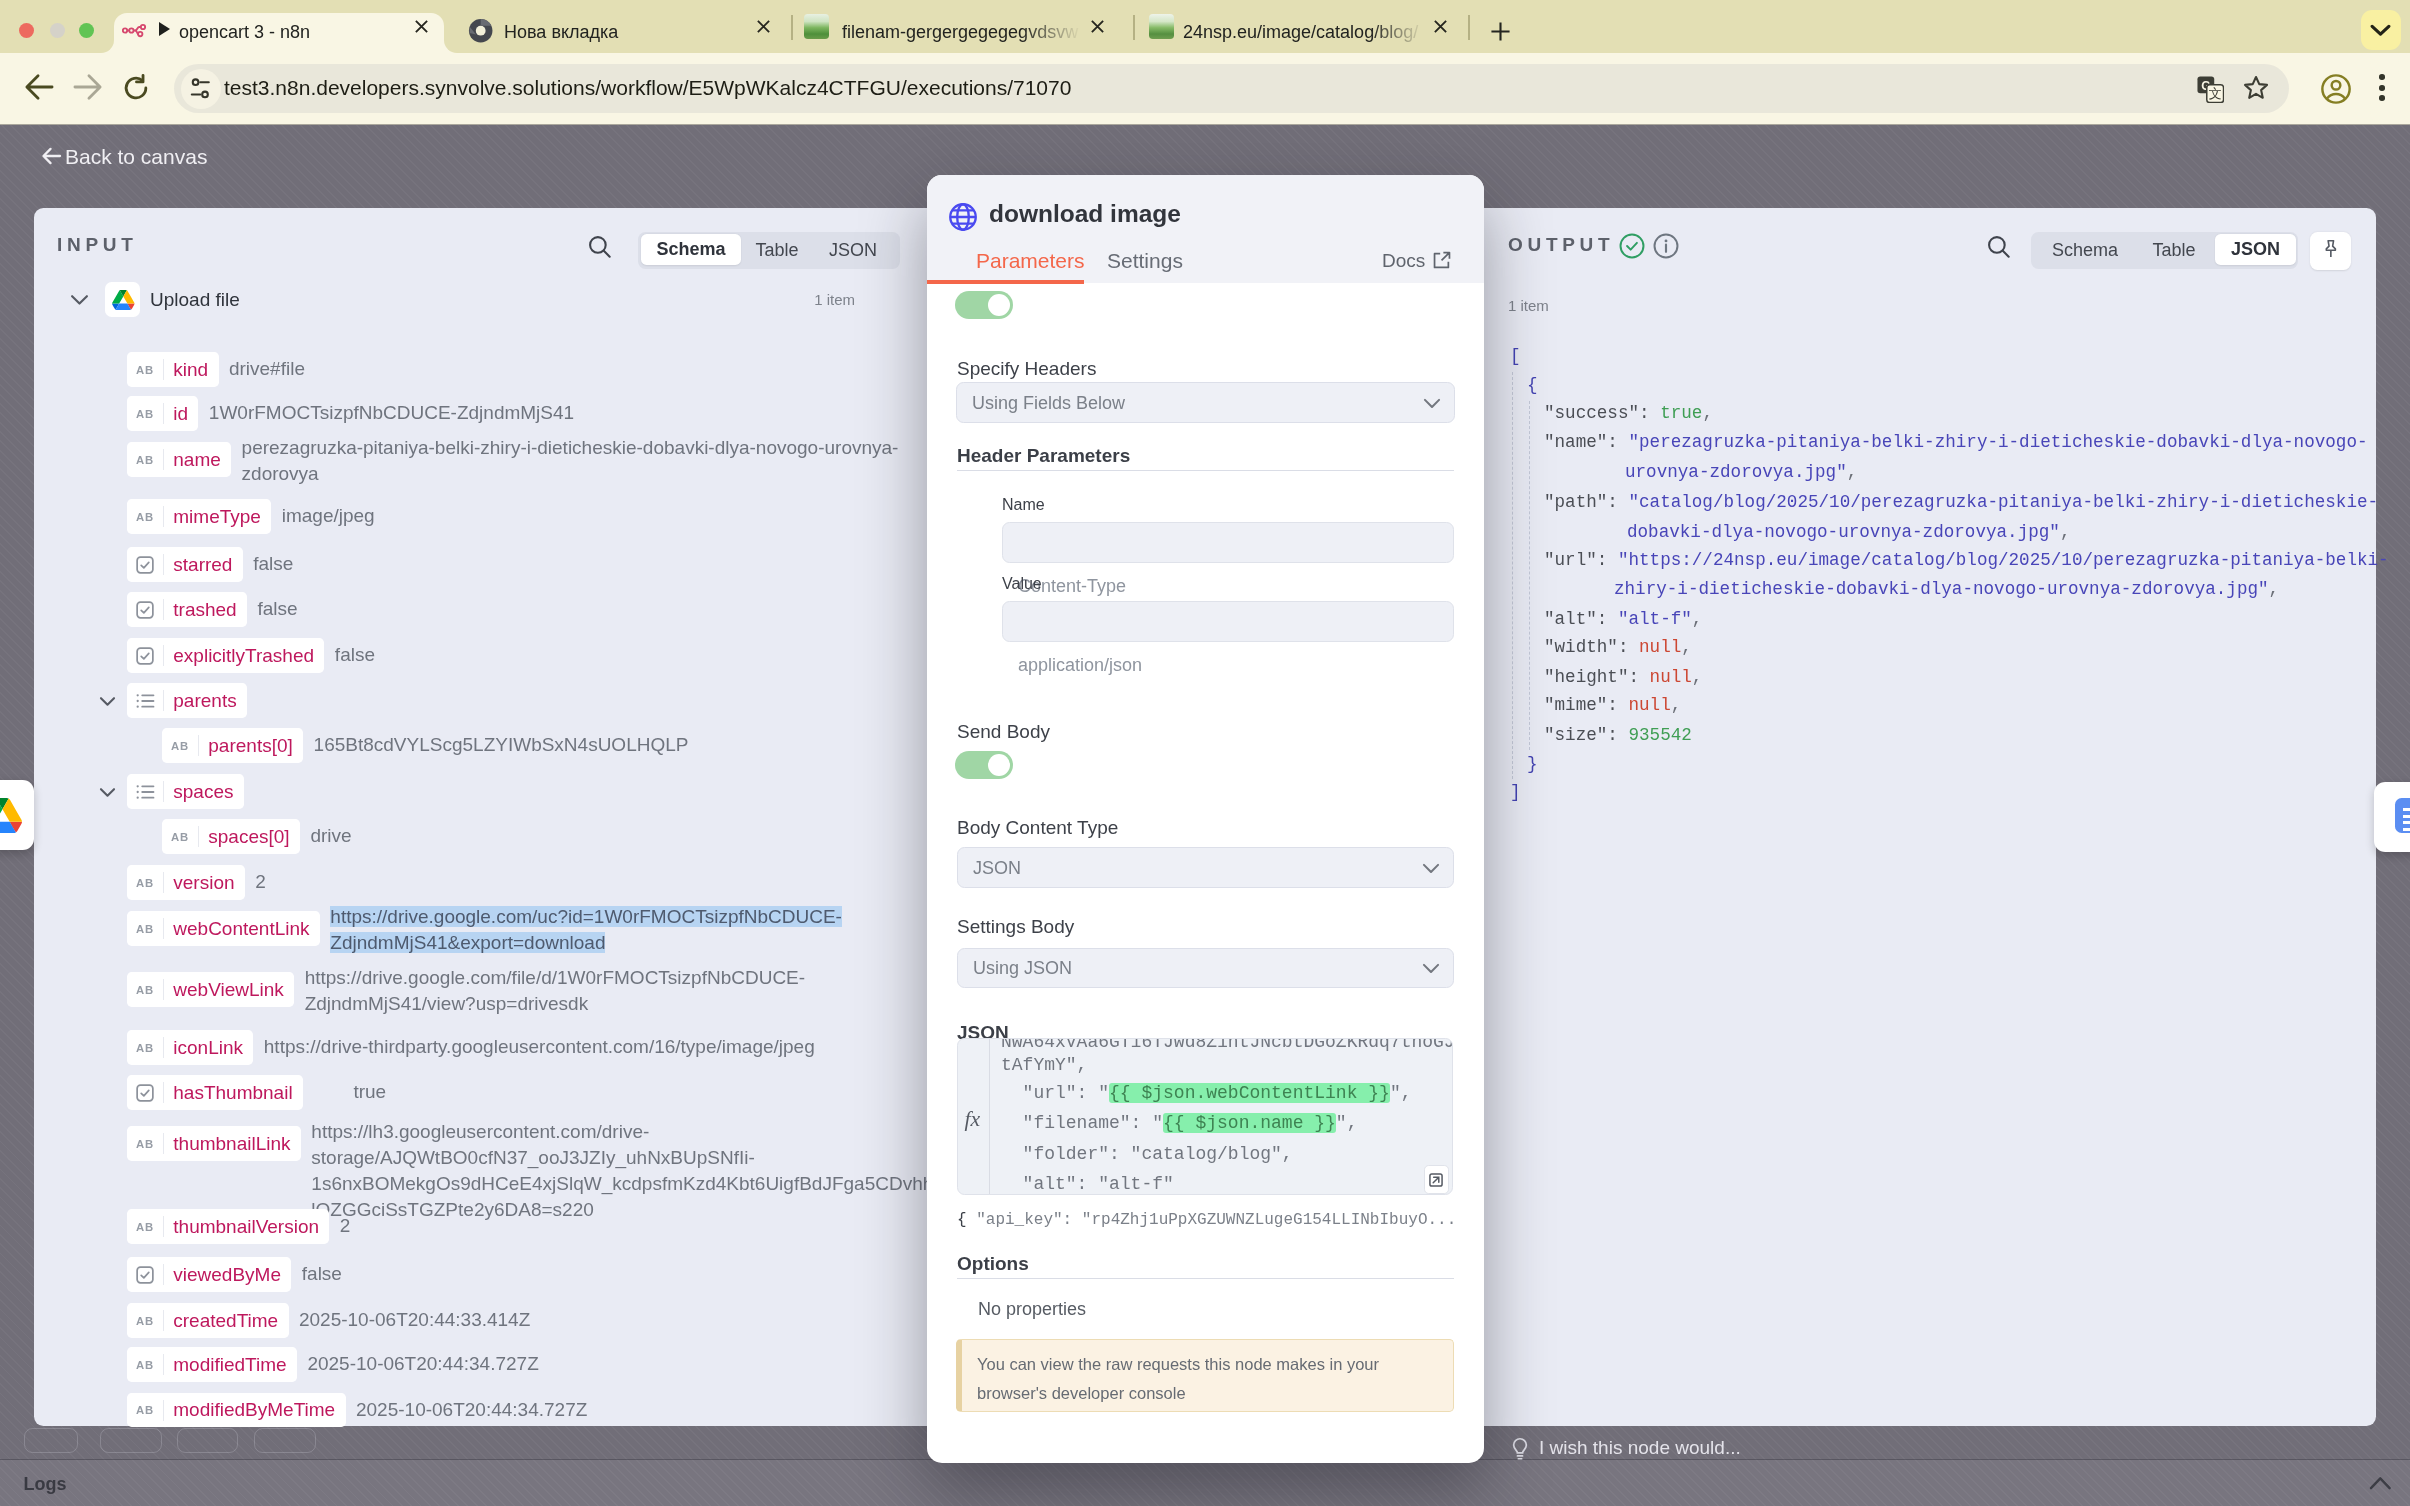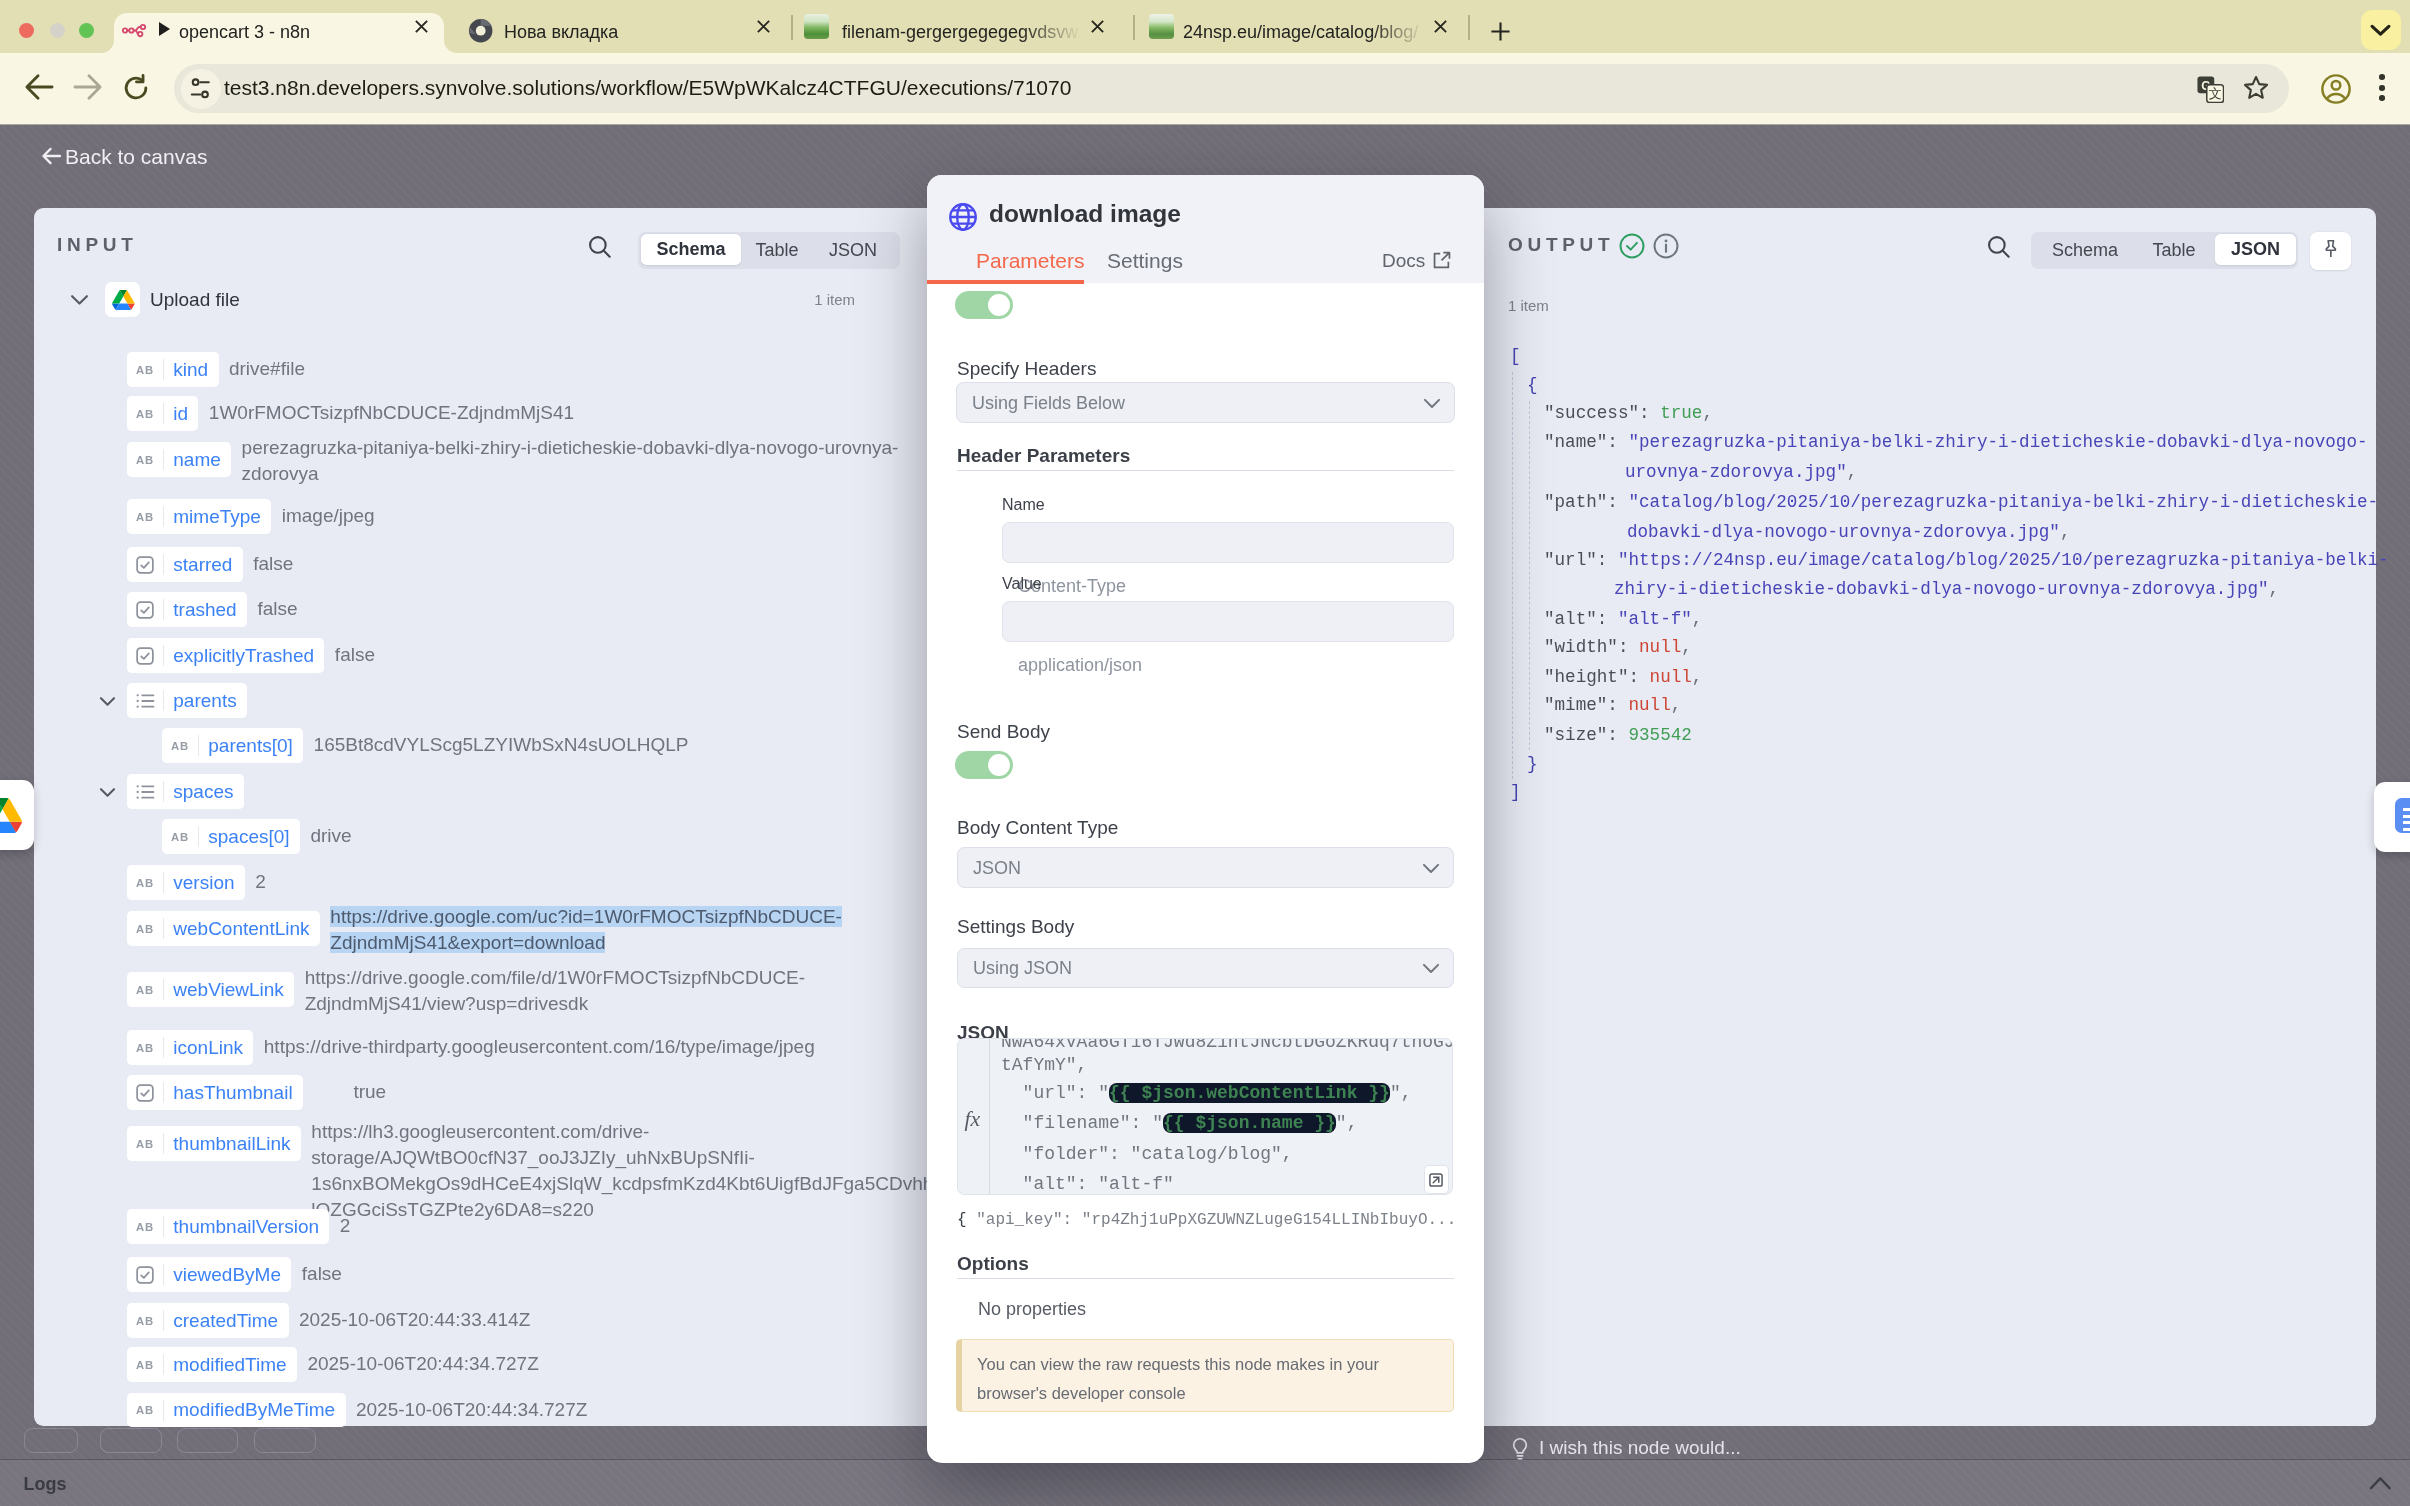--- a/index.html
+++ b/index.html
@@ -18,21 +18,21 @@
      background:repeating-linear-gradient(45deg, rgba(255,255,255,0.035) 0 1.4px, transparent 1.4px 6.6px), #716e78; }
   #panel { position:absolute; left:34px; top:208px; width:2342px; height:1218px; background:#e9ebf4; border-radius:9.4px; }
   .hdrlbl { position:absolute; font-size:19px; letter-spacing:4.7px; font-weight:700; color:#5d616b; }
   .seg { position:absolute; height:37px; background:#dcdfe9; border-radius:7.5px; }
   .segpill { position:absolute; top:2.8px; height:31px; background:#fff; border-radius:5.6px; box-shadow:0 0.9px 1.9px rgba(0,0,0,0.08); display:flex; align-items:center; justify-content:center; font-size:18px; font-weight:700; color:#2f333b; }
   .segtxt { position:absolute; font-size:18px; color:#43474f; top:50%; transform:translate(-50%,-50%); }
   .row { position:absolute; display:flex; align-items:flex-start; }
   .pillbox { display:inline-flex; align-items:center; background:#fff; border-radius:4.7px; height:35px; flex:none; }
   .picon { width:36px; display:flex; align-items:center; justify-content:center; flex:none; }
   .pdiv { width:0.9px; height:21px; background:#e7e9ef; flex:none; }
-  .plbl { padding:0 10.4px 0 9.4px; font-size:19px; color:#3b82f6; white-space:nowrap; }
+  .plbl { padding:0 10.4px 0 9.4px; font-size:19px; color:#be185d; white-space:nowrap; }
   .ab { font-size:11.3px; font-weight:700; color:#979da6; letter-spacing:0.9px; }
   .val { margin-left:10.4px; font-size:19px; color:#6f747e; line-height:26px; padding-top:3.8px; }
   .val div { white-space:nowrap; }
   .val2 { margin-top:-10.4px; }
   .hl { background:#b7d4f2; color:#4e5a6e; }
   
   .jline { position:absolute; font-family:"Liberation Mono", monospace; font-size:17.6px; white-space:pre; color:#4b4e55; }
   .jp { color:#4343b2; }
   .jk { color:#4b4e55; }
   .js { color:#4845b8; }
@@ -46,21 +46,21 @@
   .mlbl { position:absolute; font-size:19px; color:#3d4149; }
   .mlblb { position:absolute; font-size:19px; color:#3b3f47; font-weight:700; }
   .sel { position:absolute; background:#eef0f6; border:1.4px solid #dcdfe9; border-radius:7.5px; }
   .seltxt { position:absolute; left:15px; top:50%; transform:translateY(-50%); font-size:18px; color:#7b8089; }
   .inp { position:absolute; background:#eef0f6; border:1.4px solid #dfe2ea; border-radius:7.5px; }
   .inptxt { position:absolute; left:15px; top:50%; transform:translateY(-50%); font-size:18px; color:#8f959f;margin-top:43px; }
   .toggle { position:absolute; width:58px; height:28px; border-radius:14px; background:#a0d6a5; }
   .toggle::after { content:""; position:absolute; right:2.8px; top:2.8px; width:22.6px; height:22.6px; border-radius:50%; background:#fff; }
   .mdivider { position:absolute; height:1.4px; background:#dadde6; }
   .cline { position:absolute; font-family:"Liberation Mono", monospace; font-size:18px; white-space:pre; color:#71767f; }
-  .chl { background:#0f172a; color:#3e8352; border-radius:8px;font-weight:bold; }
+  .chl { background:#86efac; color:#3e8352; border-radius:3px; }
   .xg { position:absolute; top:19px; }
 </style>
 </head>
 <body>
 
 <div id="tabbar"></div>
 <div id="toolbar"></div>
 
 <div class="tl" style="left:19px; background:#ed6a5f;"></div>
 <div class="tl" style="left:50px; background:#d5d2c9;"></div>

